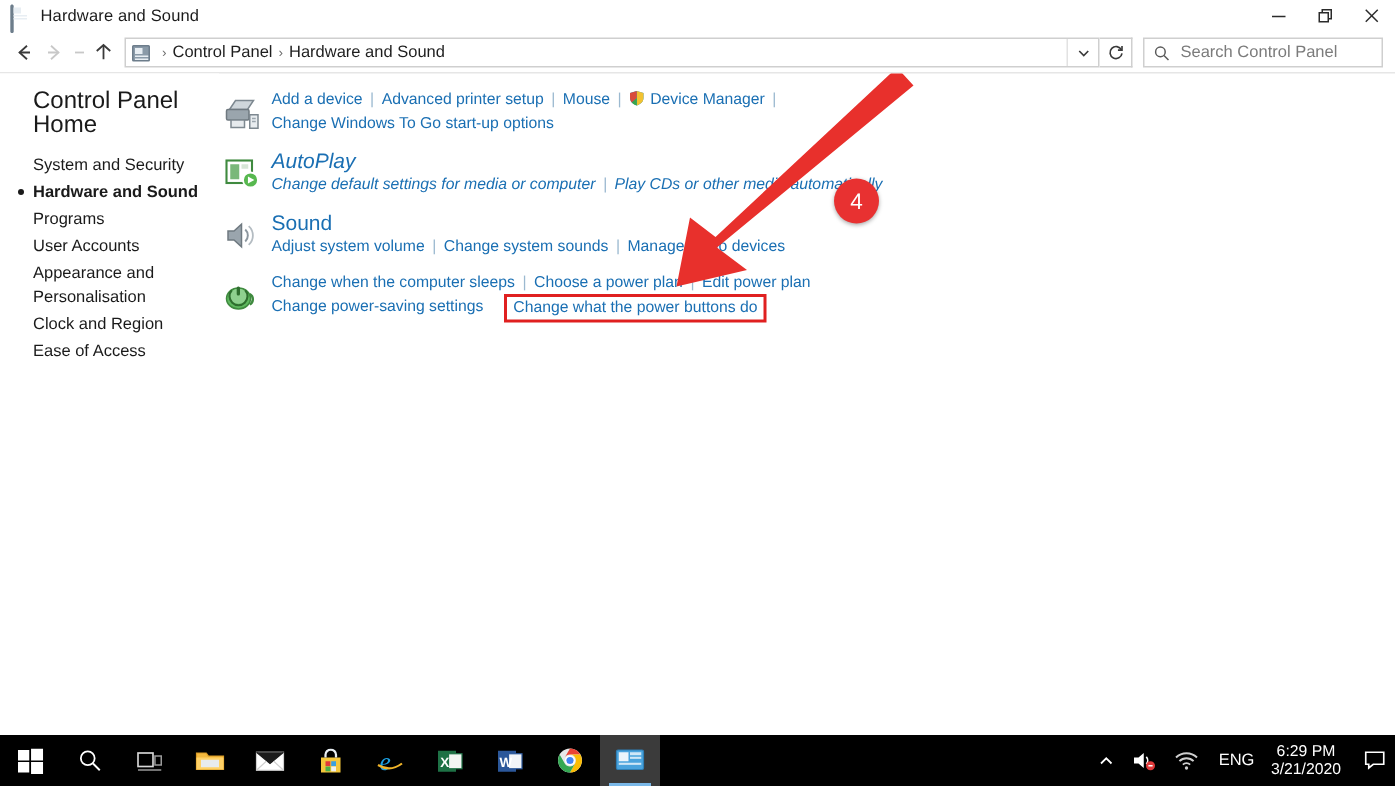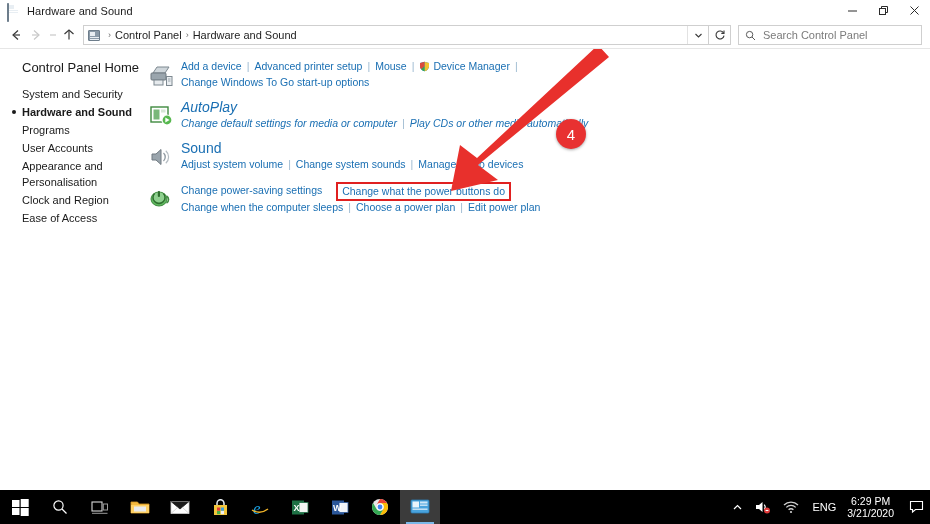--- a/index.html
+++ b/index.html
@@ -133,21 +133,21 @@
   .refreshbtn {
     width: 22px; height: 20px;
     display: flex; align-items: center; justify-content: center;
     color: #3a3a3a;
     border: 1px solid #cfcfcf;
     border-left: none;
     box-sizing: border-box;
     flex: 0 0 auto;
   }
   .searchbox {
-    width: 184px; height: 20px;
+    width: 160px; height: 20px;
     border: 1px solid #cfcfcf;
     margin-left: 7px;
     display: flex;
     align-items: center;
     box-sizing: border-box;
     flex: 0 0 auto;
   }
   .searchbox .mag {
     margin: 0 5px 0 6px;
     color: #5a5a5a;
@@ -176,21 +176,21 @@
     height: 441px;
   }
   .sidebar {
     width: 146px;
     padding-top: 11px;
     box-sizing: border-box;
     background: #ffffff;
     flex: 0 0 auto;
   }
   .side-home {
-    font-size: 13px;
+    font-size: 16px;
     color: #1a1a1a;
     padding: 0 0 0 22px;
     line-height: 16px;
     margin-bottom: 10px;
   }
   .side-item {
     font-size: 11px;
     color: #1a1a1a;
     padding: 0 6px 0 22px;
     line-height: 16px;
@@ -524,25 +524,25 @@
         <span class="cat-icon">
           <svg width="26" height="24" viewBox="0 0 26 24">
             <ellipse cx="11" cy="13" rx="8" ry="7" fill="#5fb85f" stroke="#3f8a3f" stroke-width="1"></ellipse>
             <ellipse cx="11" cy="11.5" rx="6" ry="5" fill="#8fd08f"></ellipse>
             <path d="M18.5 10 A4 4 0 0 1 18.5 17" fill="none" stroke="#3f8a3f" stroke-width="1.6"></path>
             <rect x="9.8" y="5" width="2.2" height="6" rx="1" fill="#2f6e2f"></rect>
             <path d="M6.5 7.5 A6 6 0 1 0 15.5 7.5" fill="none" stroke="#2f6e2f" stroke-width="1.4"></path>
           </svg>
         </span>
         <div class="cat-links">
+          <div>
+            <a href="#">Change when the computer sleeps</a><span class="pipe">|</span><a href="#">Choose a power plan</a><span class="pipe">|</span><a href="#">Edit power plan</a>
+          </div>
           <div style="line-height:17px;">
             <a href="#">Change power-saving settings</a><span class="pipe">&nbsp;</span><span class="hl-box"><a href="#">Change what the power buttons do</a></span>
-          </div>
-          <div>
-            <a href="#">Change when the computer sleeps</a><span class="pipe">|</span><a href="#">Choose a power plan</a><span class="pipe">|</span><a href="#">Edit power plan</a>
           </div>
         </div>
       </div>
 
       <div class="annot">
         <svg width="100%" height="100%" viewBox="0 0 784 441" style="position:absolute;left:0;top:0;">
           <g>
             <path d="M463 8 L 332 116 L 352 131 L 305 142 L 314 96 L 331 109 L 452 -4 Z" fill="#e8302c"></path>
           </g>
         </svg>

